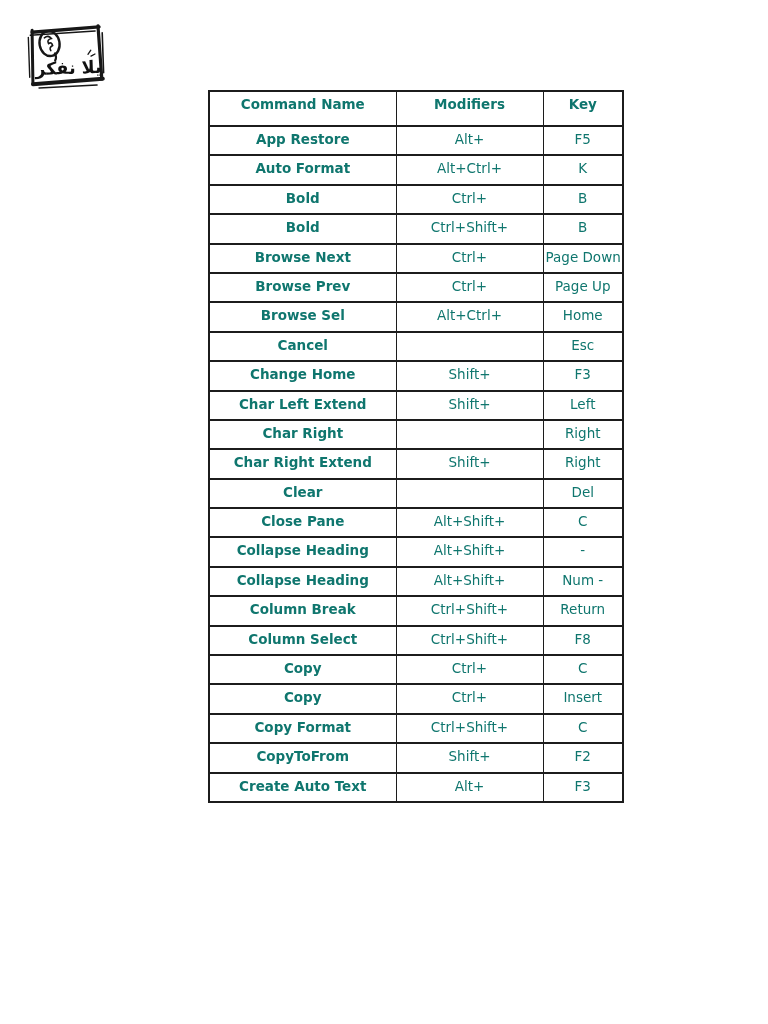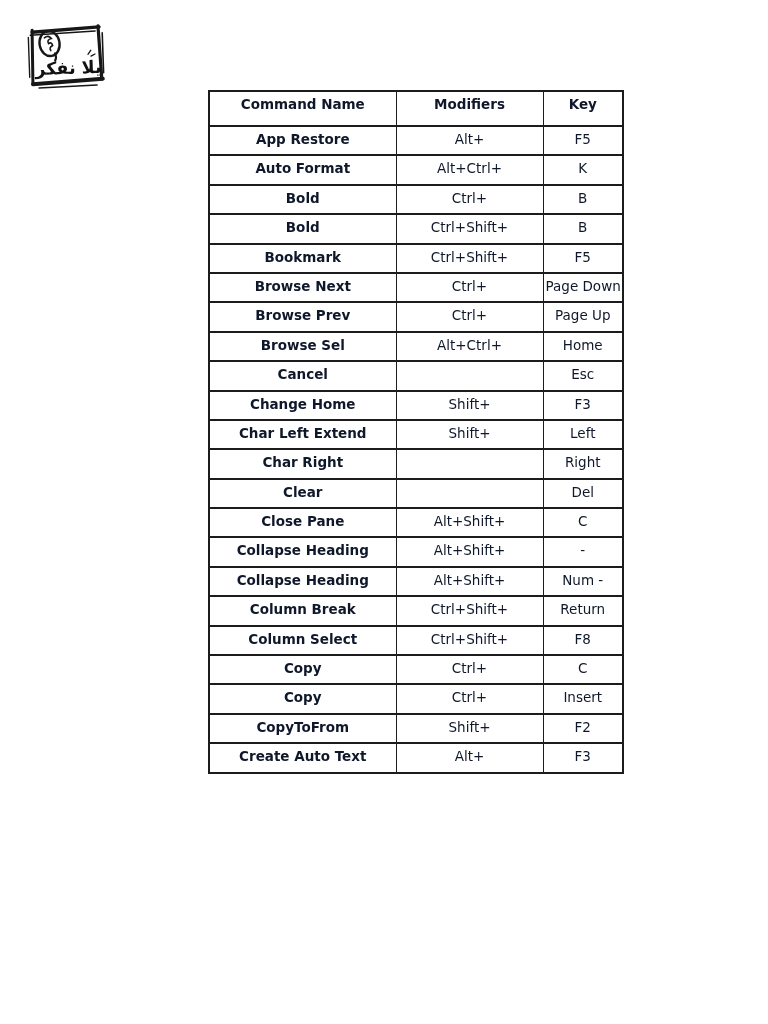--- a/index.html
+++ b/index.html
@@ -24,21 +24,21 @@
   
   .tbl-wrap {
     position: absolute;
     left: 208px; top: 90px;
     width: 414px;
   }
   table.shortcuts {
     border-collapse: collapse;
     table-layout: fixed;
     width: 414px;
-    color: #0f172a;
+    color: #0f766e;
   }
   table.shortcuts col.c1 { width: 187px; }
   table.shortcuts col.c2 { width: 147px; }
   table.shortcuts col.c3 { width: 80px; }
   table.shortcuts th,
   table.shortcuts td {
     border: 2px solid #1c1c1c;
     border-left-width: 1.5px;
     border-right-width: 1.5px;
     text-align: center;
@@ -110,25 +110,20 @@
             <td class="cmd">Bold</td>
             <td>Ctrl+</td>
             <td>B</td>
           </tr>
           <tr>
             <td class="cmd">Bold</td>
             <td>Ctrl+Shift+</td>
             <td>B</td>
           </tr>
           <tr>
-            <td class="cmd">Bookmark</td>
-            <td>Ctrl+Shift+</td>
-            <td>F5</td>
-          </tr>
-          <tr>
             <td class="cmd">Browse Next</td>
             <td>Ctrl+</td>
             <td>Page Down</td>
           </tr>
           <tr>
             <td class="cmd">Browse Prev</td>
             <td>Ctrl+</td>
             <td>Page Up</td>
           </tr>
           <tr>
@@ -150,20 +145,25 @@
             <td class="cmd">Char Left Extend</td>
             <td>Shift+</td>
             <td>Left</td>
           </tr>
           <tr>
             <td class="cmd">Char Right</td>
             <td></td>
             <td>Right</td>
           </tr>
           <tr>
+            <td class="cmd">Char Right Extend</td>
+            <td>Shift+</td>
+            <td>Right</td>
+          </tr>
+          <tr>
             <td class="cmd">Clear</td>
             <td></td>
             <td>Del</td>
           </tr>
           <tr>
             <td class="cmd">Close Pane</td>
             <td>Alt+Shift+</td>
             <td>C</td>
           </tr>
           <tr>
@@ -190,20 +190,25 @@
             <td class="cmd">Copy</td>
             <td>Ctrl+</td>
             <td>C</td>
           </tr>
           <tr>
             <td class="cmd">Copy</td>
             <td>Ctrl+</td>
             <td>Insert</td>
           </tr>
           <tr>
+            <td class="cmd">Copy Format</td>
+            <td>Ctrl+Shift+</td>
+            <td>C</td>
+          </tr>
+          <tr>
             <td class="cmd">CopyToFrom</td>
             <td>Shift+</td>
             <td>F2</td>
           </tr>
           <tr>
             <td class="cmd">Create Auto Text</td>
             <td>Alt+</td>
             <td>F3</td>
           </tr>
         </tbody>

